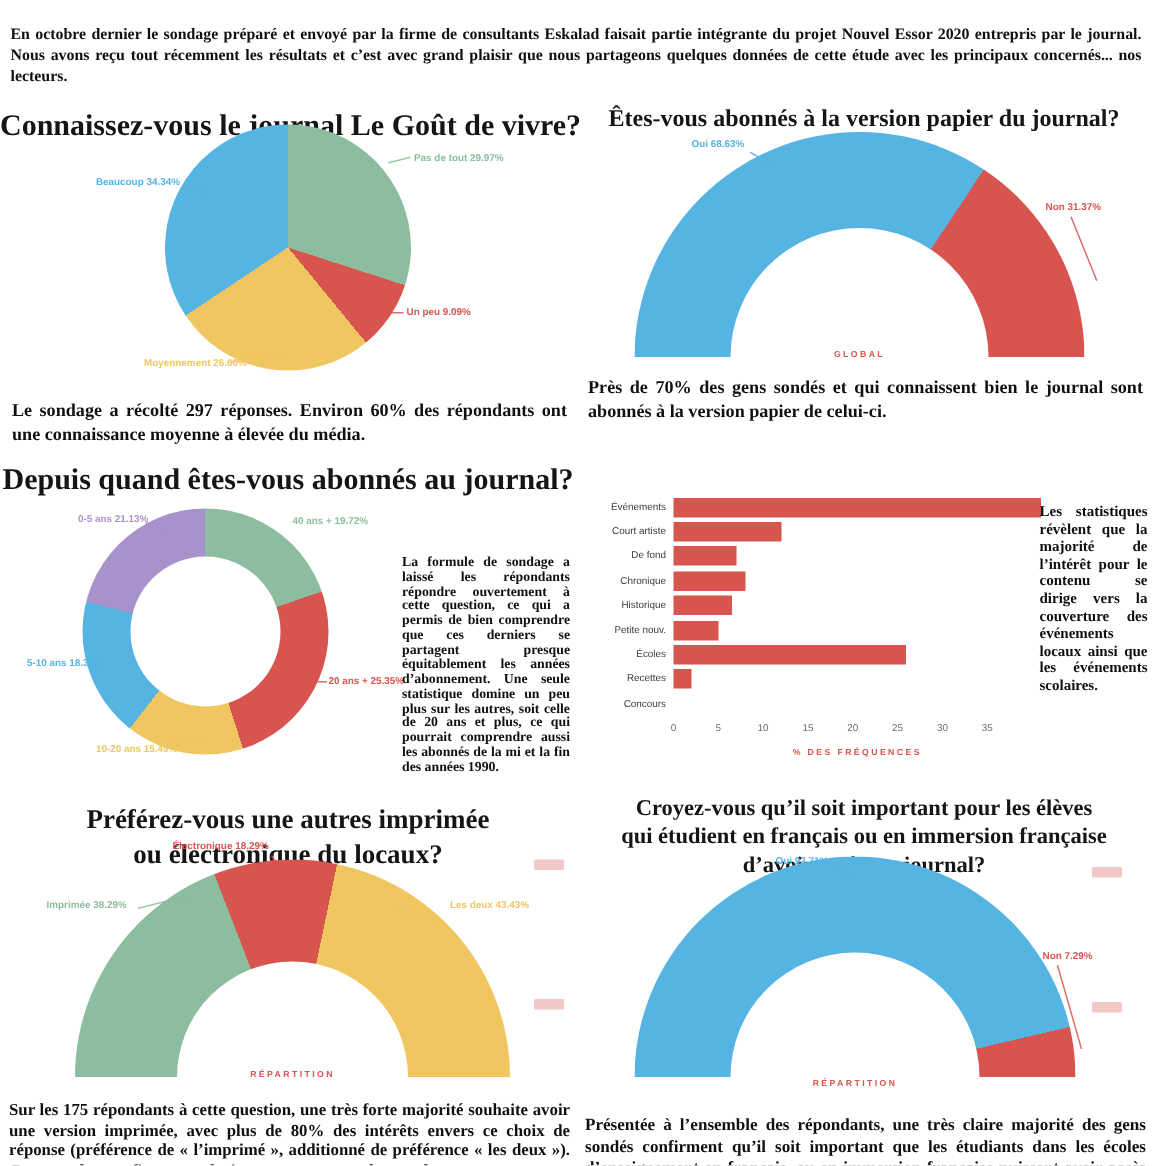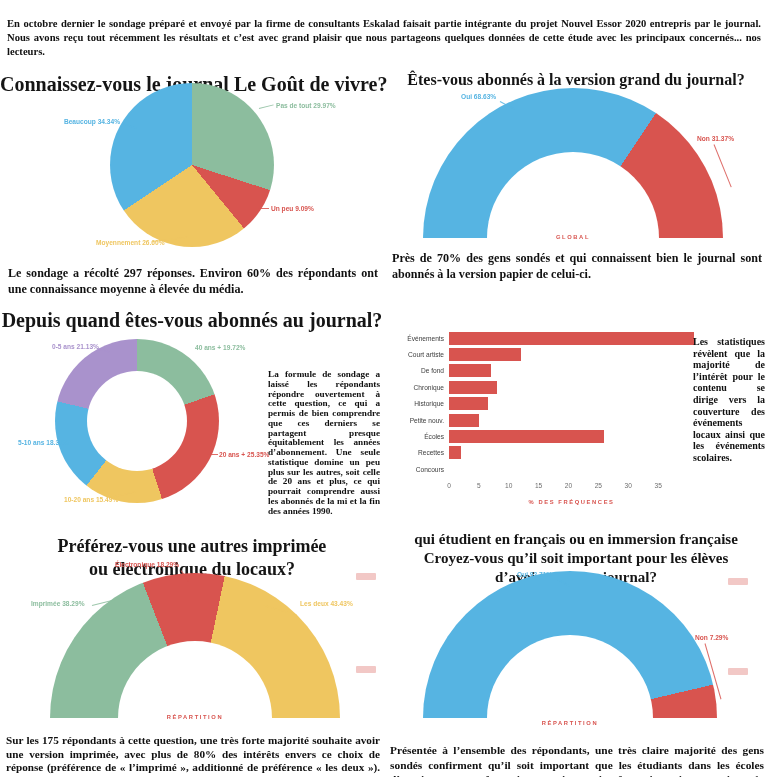--- a/index.html
+++ b/index.html
@@ -51,21 +51,21 @@
     <span class="clabel" style="left: 276px; top: 52px; color: rgb(140, 189, 158);">Pas de tout 29.97%</span>
     <span class="ldr" style="left: 259px; top: 58px; width: 15px; transform: rotate(-14deg); color: rgb(140, 189, 158);"></span>
     <span class="clabel" style="left: 271px; top: 155px; color: rgb(216, 84, 79);">Un peu 9.09%</span>
     <span class="ldr" style="left: 258px; top: 158px; width: 11px; color: rgb(216, 84, 79);"></span>
     <span class="clabel" style="left: 96px; top: 189px; color: rgb(239, 198, 96);">Moyennement 26.60%</span>
     <span class="ldr" style="left: 153px; top: 191px; width: 36px; transform: rotate(-7deg); color: rgb(239, 198, 96);"></span>
     <p class="caption" style="left:8px;top:204px;width:370px;">Le sondage a récolté 297 réponses. Environ 60% des répondants ont une connaissance moyenne à élevée du média.</p>
   </div>
 
   <div class="sec" style="left:384px;top:50px;width:384px;height:238px;">
-    <h2 class="title" style="font-size:16px;top:8px;">Êtes-vous abonnés à la version grand du journal?</h2>
+    <h2 class="title" style="font-size:16px;top:8px;">Êtes-vous abonnés à la version papier du journal?</h2>
     <div class="gauge" style="left:39px;top:38px;width:300px;height:151px;">
       <div class="disc" style="width: 300px; height: 300px; background: conic-gradient(from 270deg, rgb(86, 180, 226) 0deg, rgb(86, 180, 226) 123.53deg, rgb(216, 84, 79) 123.53deg, rgb(216, 84, 79) 180deg, rgb(255, 255, 255) 180deg, rgb(255, 255, 255) 360deg);"></div>
       <div class="hole" style="left:64px;top:64px;width:172px;height:172px;"></div>
     </div>
     <span class="clabel" style="left: 77px; top: 43px; color: rgb(86, 180, 226);">Oui 68.63%</span>
     <span class="ldr" style="left: 116px; top: 51px; width: 16px; transform: rotate(28deg); color: rgb(86, 180, 226);"></span>
     <span class="clabel" style="left: 313px; top: 85px; color: rgb(216, 84, 79);">Non 31.37%</span>
     <span class="ldr" style="left: 330px; top: 94px; width: 46px; transform: rotate(68deg); color: rgb(216, 84, 79);"></span>
     <span class="capslabel" style="left: 39px; top: 184px; width: 300px; color: rgb(216, 84, 79);">GLOBAL</span>
     <p class="caption" style="left:8px;top:189px;width:370px;">Près de 70% des gens sondés et qui connaissent bien le journal sont abonnés à la version papier de celui-ci.</p>
@@ -174,22 +174,22 @@
     <span class="clabel" style="left: 300px; top: 84px; color: rgb(239, 198, 96);">Les deux 43.43%</span>
     <span class="ldr" style="left: 264px; top: 89px; width: 34px; transform: rotate(16deg); color: rgb(239, 198, 96);"></span>
     <span class="capslabel" style="left: 50px; top: 198px; width: 290px; color: rgb(216, 84, 79);">RÉPARTITION</span>
     <span class="blob" style="left: 356px; top: 57px; background: rgb(216, 84, 79);"></span>
     <span class="blob" style="left: 356px; top: 150px; background: rgb(216, 84, 79);"></span>
     <p class="caption" style="left:6px;top:207px;width:374px;font-size:11.2px;line-height:1.2;">Sur les 175 répondants à cette question, une très forte majorité souhaite avoir une version imprimée, avec plus de 80% des intérêts envers ce choix de réponse (préférence de « l’imprimé », additionné de préférence « les deux »). Comme le confirment plusieurs autres sondages, les consommateurs d’information préfèrent avoir une version physique à manipuler.</p>
   </div>
 
   <div class="sec" style="left:384px;top:516px;width:384px;height:261px;">
     <h2 class="title" style="font-size:15px;top:2px;line-height:1.25;">
+        <span class="tline">Croyez-vous qu’il soit important pour les élèves</span>
         <span class="tline">qui étudient en français ou en immersion française</span>
-        <span class="tline">Croyez-vous qu’il soit important pour les élèves</span>
         <span class="tline">d’avoir accès au journal?</span>
       </h2>
     <div class="gauge" style="left:39px;top:55px;width:294px;height:148px;">
       <div class="disc" style="width: 294px; height: 294px; background: conic-gradient(from 270deg, rgb(86, 180, 226) 0deg, rgb(86, 180, 226) 166.88deg, rgb(216, 84, 79) 166.88deg, rgb(216, 84, 79) 180deg, rgb(255, 255, 255) 180deg, rgb(255, 255, 255) 360deg);"></div>
       <div class="hole" style="left:64px;top:64px;width:166px;height:166px;"></div>
     </div>
     <span class="clabel" style="left: 133px; top: 55px; color: rgb(86, 180, 226);">Oui 92.71%</span>
     <span class="ldr" style="left: 174px; top: 63px; width: 13px; transform: rotate(30deg); color: rgb(86, 180, 226);"></span>
     <span class="clabel" style="left: 311px; top: 118px; color: rgb(216, 84, 79);">Non 7.29%</span>
     <span class="ldr" style="left: 321px; top: 127px; width: 58px; transform: rotate(74deg); color: rgb(216, 84, 79);"></span>

